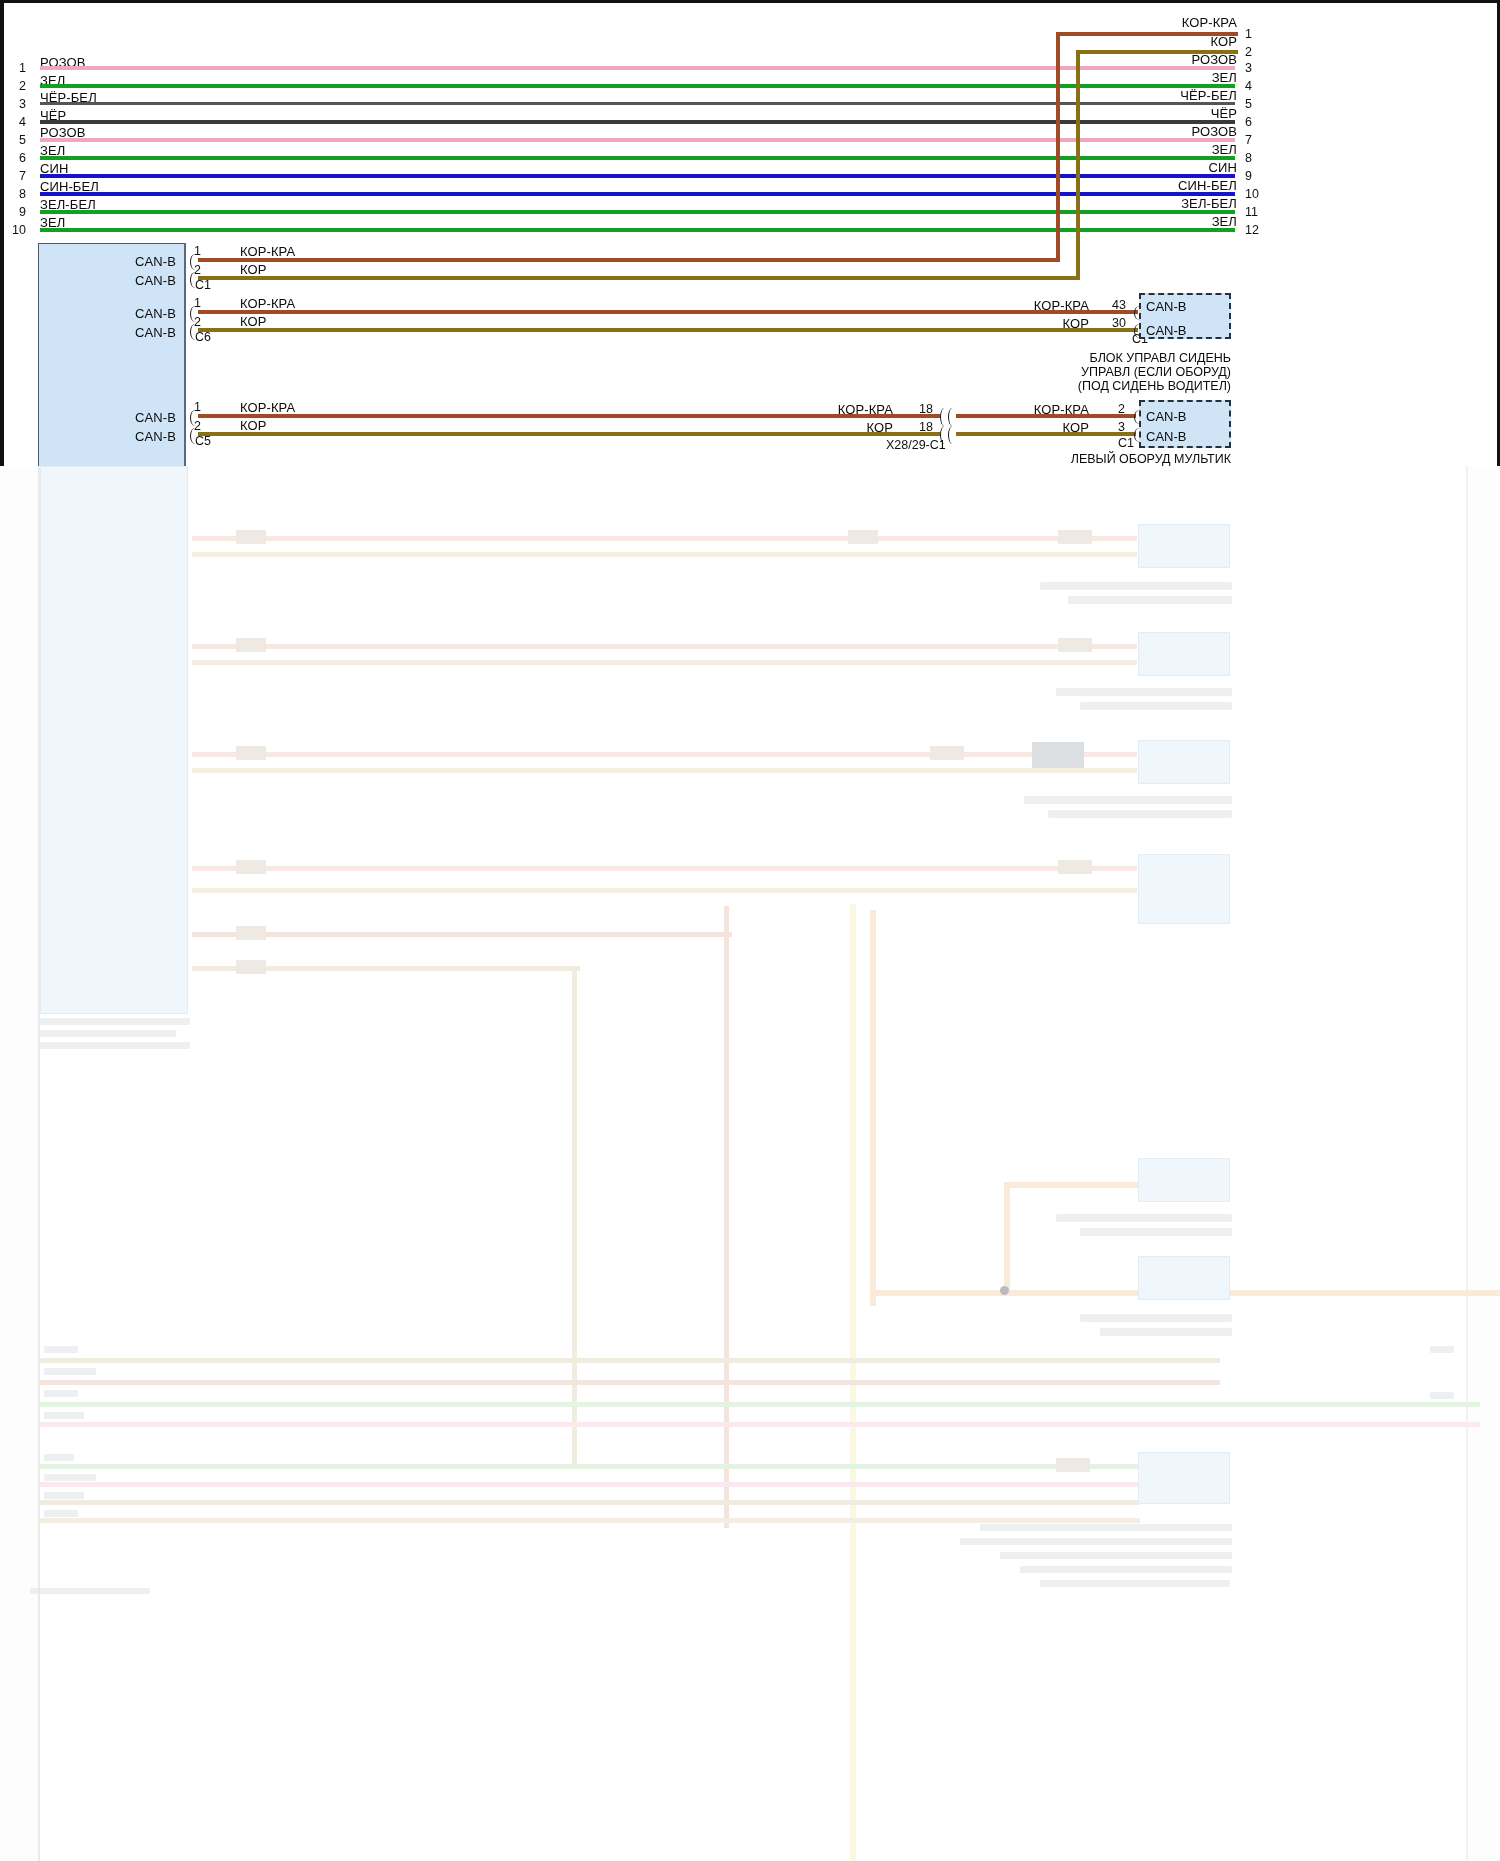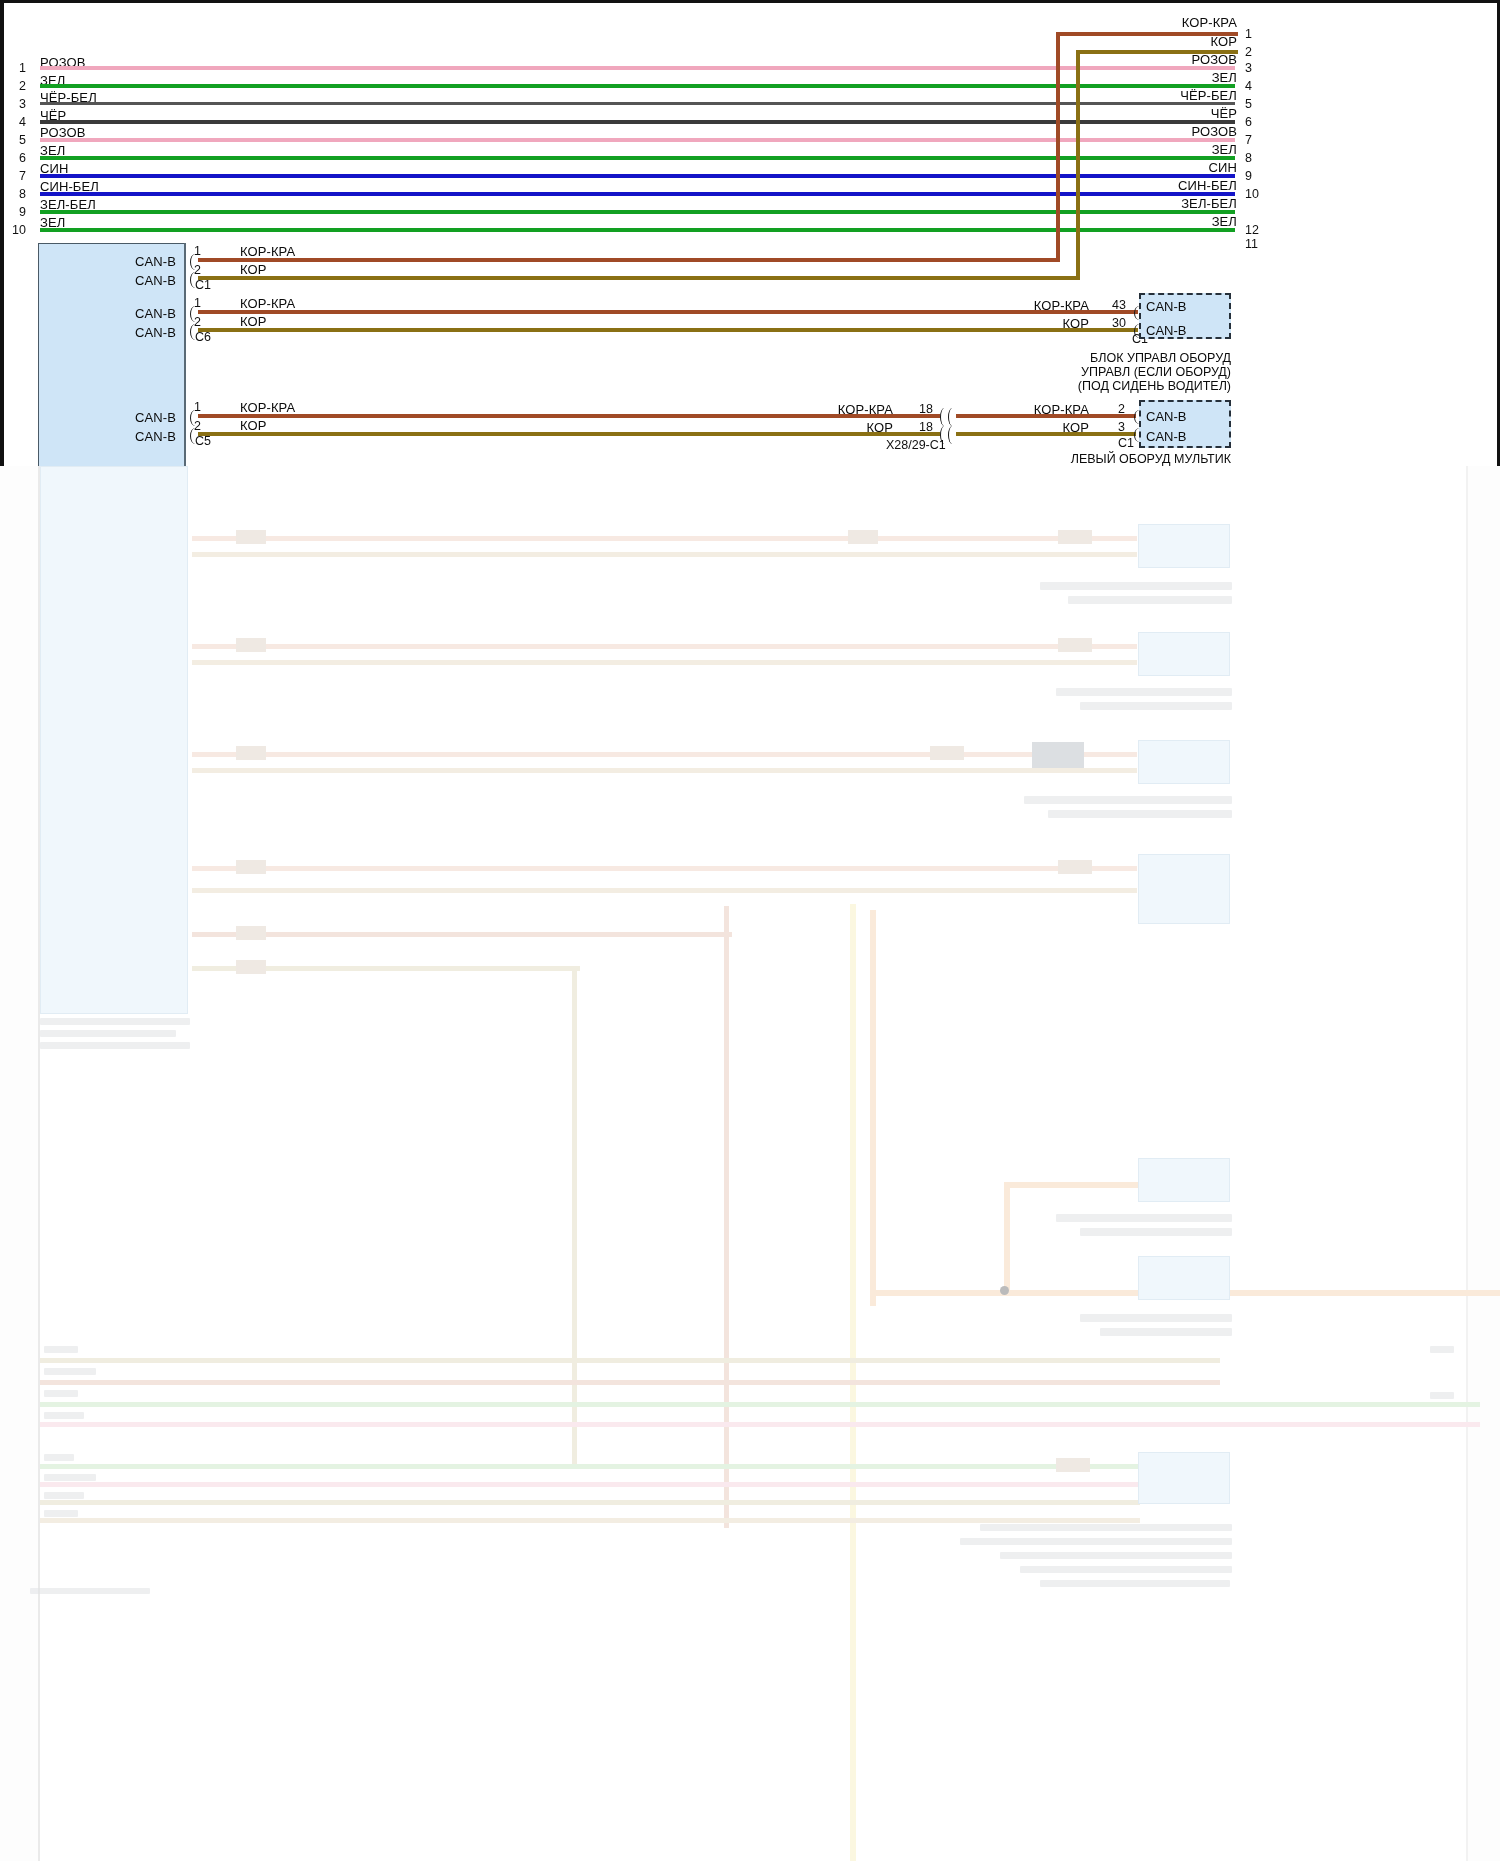--- a/index.html
+++ b/index.html
@@ -308,21 +308,21 @@
       <div class="lbl r" style="left:1237px; top:143px;">ЗЕЛ</div>
       <div class="pin" style="left:1245px; top:152px;">8</div>
 
       <div class="lbl r" style="left:1237px; top:161px;">СИН</div>
       <div class="pin" style="left:1245px; top:170px;">9</div>
 
       <div class="lbl r" style="left:1237px; top:179px;">СИН-БЕЛ</div>
       <div class="pin" style="left:1245px; top:188px;">10</div>
 
       <div class="lbl r" style="left:1237px; top:197px;">ЗЕЛ-БЕЛ</div>
-      <div class="pin" style="left:1245px; top:206px;margin-top:32px;">11</div>
+      <div class="pin" style="left:1245px; top:206px;">11</div>
 
       <div class="lbl r" style="left:1237px; top:215px;">ЗЕЛ</div>
       <div class="pin" style="left:1245px; top:224px;">12</div>
     </div>
 
     <div class="vwire" style="left:1056px; top:32px; height:230px; background:#a04a26;"></div>
     <div class="vwire" style="left:1076px; top:50px; height:230px; background:#8a7014;"></div>
 
     <div id="big-block"></div>
     <div class="divider-v" style="left:184px; top:243px; height:223px; background:#5a6a76;"></div>
@@ -376,21 +376,21 @@
       <div class="pin" style="left:1112px; top:299px;">43</div>
       <div class="pin" style="left:1112px; top:317px;">30</div>
       <div class="conn sm" style="left:1134px; top:306px;"></div>
       <div class="conn sm" style="left:1134px; top:324px;"></div>
       <div class="pin" style="left:1132px; top:333px;">C1</div>
 
       <div class="module dashed" style="left:1139px; top:293px; width:92px; height:46px;"></div>
       <div class="inner-lbl" style="left:1146px; top:300px;">CAN-B</div>
       <div class="inner-lbl" style="left:1146px; top:324px;">CAN-B</div>
 
-      <div class="module-label" style="left:931px; top:351px; width:300px;">БЛОК УПРАВЛ ОБОРУД</div>
+      <div class="module-label" style="left:931px; top:351px; width:300px;">БЛОК УПРАВЛ СИДЕНЬ</div>
       <div class="module-label" style="left:931px; top:365px; width:300px;">УПРАВЛ (ЕСЛИ ОБОРУД)</div>
       <div class="module-label" style="left:931px; top:379px; width:300px;">(ПОД СИДЕНЬ ВОДИТЕЛ)</div>
     </div>
 
     <div>
 
       <div class="lbl r" style="left:893px; top:403px;">КОР-КРА</div>
       <div class="lbl r" style="left:893px; top:421px;">КОР</div>
       <div class="pin" style="left:919px; top:403px;">18</div>
       <div class="pin" style="left:919px; top:421px;">18</div>

